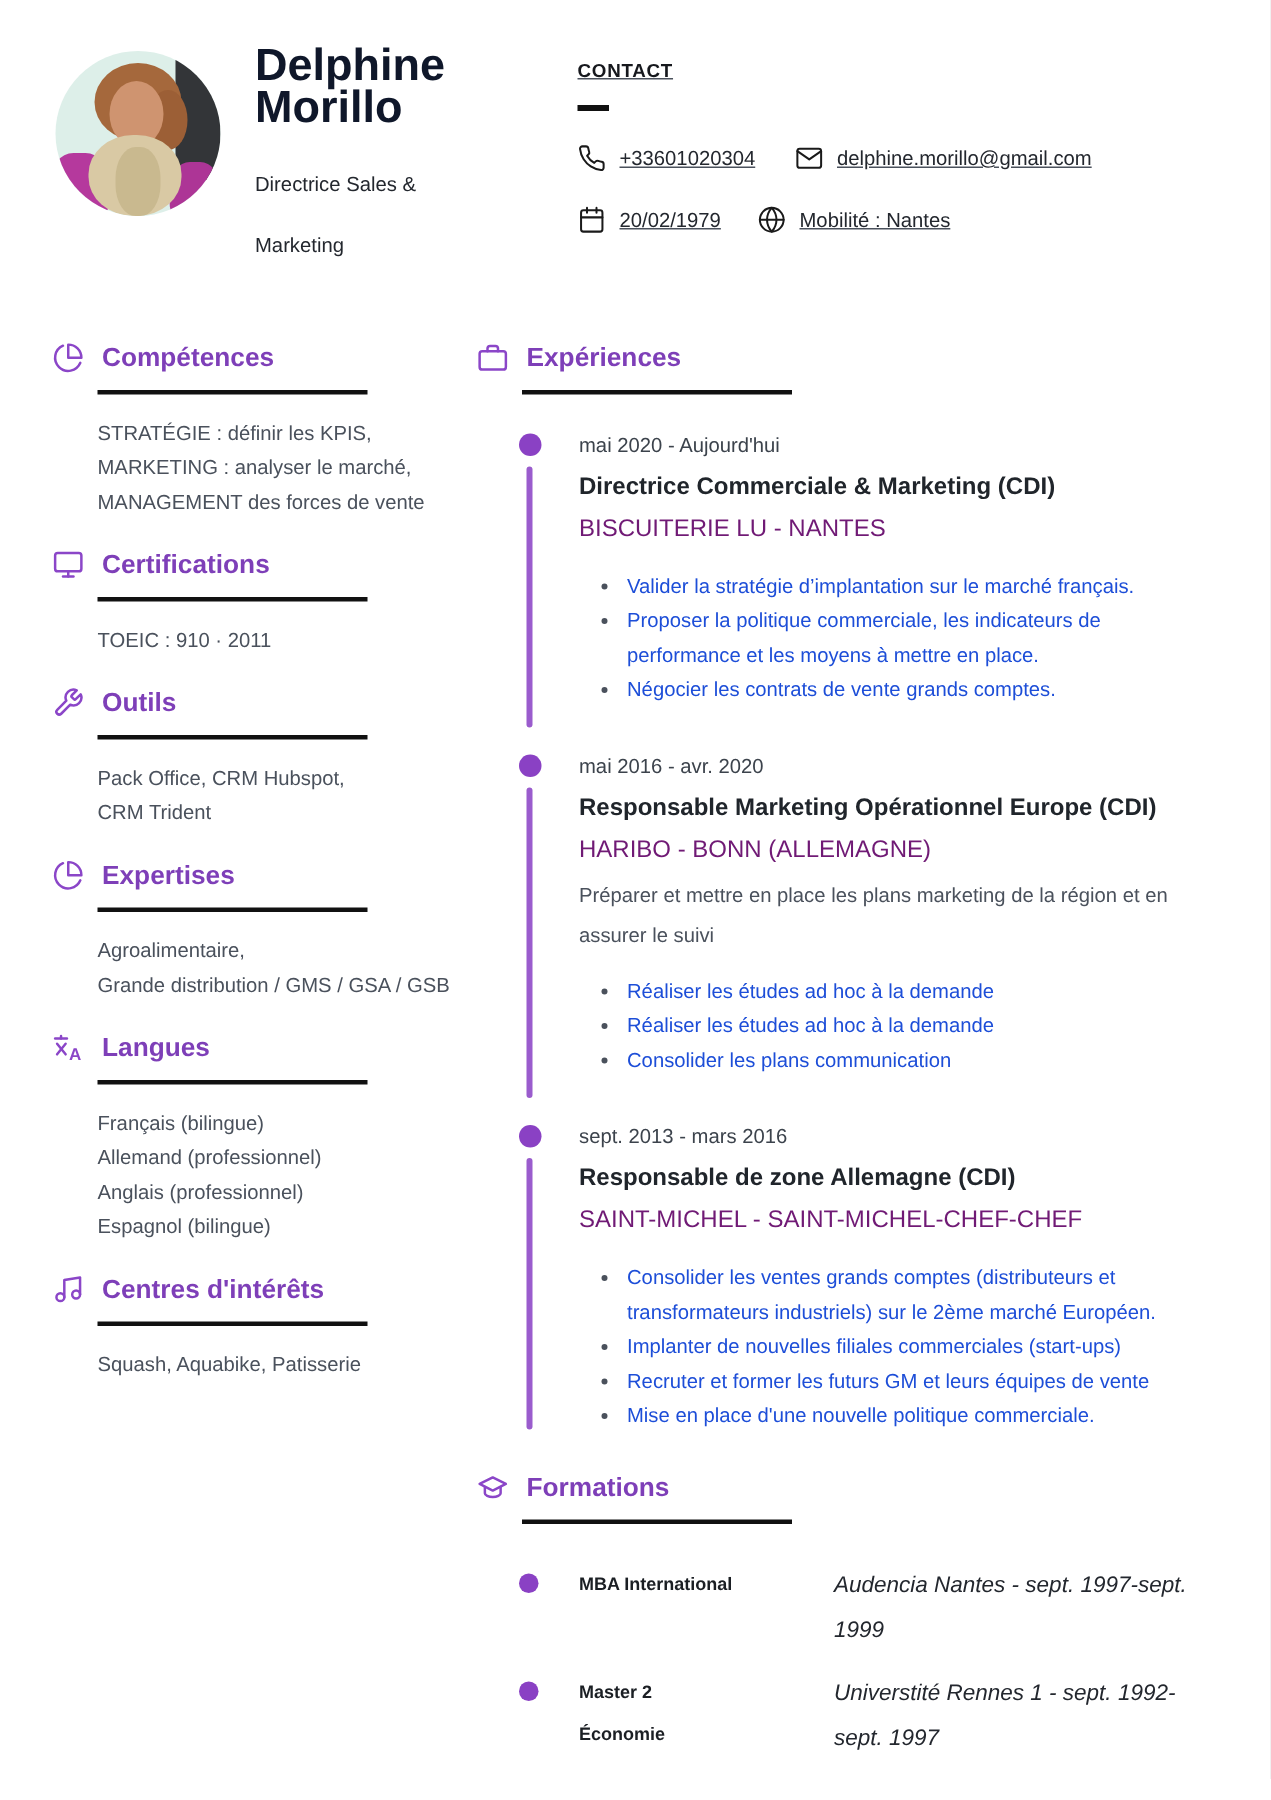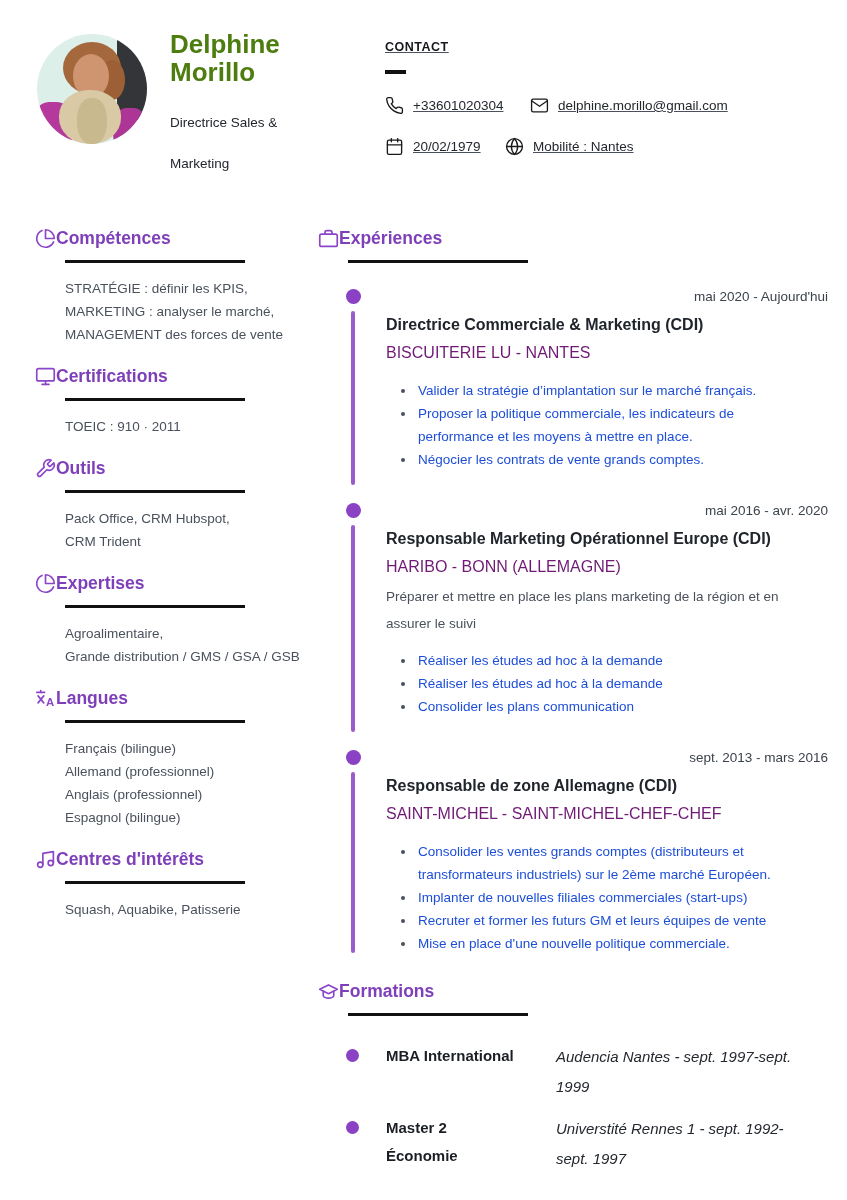--- a/index.html
+++ b/index.html
@@ -16,62 +16,62 @@
   }
   .photo .band { position:absolute; right:0; top:0; width:30px; height:86px; background:#333538; }
   .photo .hair { position:absolute; left:26px; top:8px; width:58px; height:52px; border-radius:50%; background:#a5683c; }
   .photo .hair2 { position:absolute; left:62px; top:26px; width:26px; height:40px; border-radius:50%; background:#9c5f36; }
   .photo .face { position:absolute; left:36px; top:20px; width:36px; height:44px; border-radius:50%; background:#cf9470; }
   .photo .scarf { position:absolute; left:22px; top:56px; width:62px; height:54px; border-radius:48%; background:#d9c9a4; }
   .photo .scarf2 { position:absolute; left:40px; top:64px; width:30px; height:46px; border-radius:45%; background:#c9b98f; }
   .photo .shoulderL { position:absolute; left:-4px; top:68px; width:40px; height:50px; border-radius:40%; background:#b5399d; }
   .photo .shoulderR { position:absolute; left:76px; top:74px; width:34px; height:44px; border-radius:40%; background:#ad3596; }
   .name-block { position:absolute; left:170px; top:30px; width:170px; }
-  .name { font-size:26px; font-weight:bold; color:#4d7c0f; line-height:28px; width:135px; }
+  .name { font-size:30px; font-weight:bold; color:#0f172a; line-height:28px; width:135px; }
   .job-title { margin-top:16px; font-size:13.5px; color:#23272e; line-height:41px; width:145px; }
   .contact-block { position:absolute; left:385px; top:40px; width:430px;text-decoration:underline; }
   .contact-label { font-size:12.5px; font-weight:bold; color:#16181d; letter-spacing:0.5px; }
   .contact-bar { width:21px; height:4px; background:#111111; margin-top:16px; }
   .c-row { display:flex; margin-top:22px; }
   .c-item { display:flex; align-items:center; gap:9px; font-size:13.5px; color:#23272e; }
   .c-item.w1 { width:145px; }
   .c-item.w2 { width:120px; }
   .cicon { width:19px; height:19px; flex:0 0 auto; display:block; }
   .cicon svg { display:block; width:100%; height:100%; stroke:#1a1a1a; fill:none; stroke-width:1.7; stroke-linecap:round; stroke-linejoin:round; }
   
-  .sec-head { display:flex; align-items:center; }
+  .sec-head { display:flex; align-items:center; gap:12px; }
   .sicon { width:21px; height:21px; flex:0 0 auto; }
   .sicon svg { display:block; width:100%; height:100%; stroke:#8b46c8; fill:none; stroke-width:1.9; stroke-linecap:round; stroke-linejoin:round; }
   .sec-title { font-size:17.5px; font-weight:bold; color:#7e3fb8; line-height:24px; }
   .underline { width:180px; height:3px; background:#111111; margin:10px 0 0 30px; }
   
   .left-col { position:absolute; left:35px; top:226px; width:270px; }
   .l-section { margin-bottom:18px; }
   .l-content { margin:14px 0 0 30px; font-size:13.5px; line-height:23px; color:#4a515c; }
   
   .right-col { position:absolute; left:318px; top:226px; width:510px; }
   .timeline { margin:24px 0 0 28px; }
   .tl-item { position:relative; padding-left:40px; margin-bottom:30px; }
   .tl-item:last-child { margin-bottom:24px; }
   .tl-dot { position:absolute; left:0; top:2px; width:15px; height:15px; border-radius:50%; background:#8a41c4; }
   .tl-line { position:absolute; left:5px; top:24px; bottom:-14px; width:4px; border-radius:2px; background:#9a5ccd; }
   .tl-item:last-child .tl-line { bottom:2px; }
-  .tl-date { font-size:13.5px; color:#3c434c; line-height:20px; margin-bottom:4px;text-align:right; }
+  .tl-date { font-size:13.5px; color:#3c434c; line-height:20px; margin-bottom:4px; }
   .tl-role { font-size:16px; font-weight:bold; color:#20252b; line-height:28px; }
   .tl-company { font-size:16px; color:#701a75; line-height:28px; }
   .tl-desc { font-size:13.5px; color:#4a515c; line-height:27px; max-width:440px; margin-top:2px; }
   .tl-bullets { list-style:none; margin-top:12px; }
   .tl-bullets li { position:relative; padding-left:32px; max-width:390px; font-size:13.5px; line-height:23px; color:#1d4ed8; }
   .tl-bullets li::before { content:""; position:absolute; left:15px; top:10px; width:4px; height:4px; border-radius:50%; background:#4a515c; }
   
   .formations { margin-top:0; }
   .f-rows { margin:26px 0 0 28px; }
   .f-row { display:flex; align-items:flex-start; margin-bottom:12px; }
   .f-dot { width:13px; height:13px; border-radius:50%; background:#8a41c4; margin-top:7px; flex:0 0 auto; }
-  .f-degree { width:170px; margin-left:27px; font-size:15px; font-weight:bold; color:#1b1f24; line-height:28px; }
+  .f-degree { width:170px; margin-left:27px; font-size:12px; font-weight:bold; color:#1b1f24; line-height:28px; }
   .f-detail { width:252px; font-style:italic; font-size:15px; color:#23272e; line-height:30px; }
 </style>
 </head>
 <body>
 
 <div class="page">
 
   <div class="photo">
     <span class="band"></span>
       <span class="shoulderL"></span>

